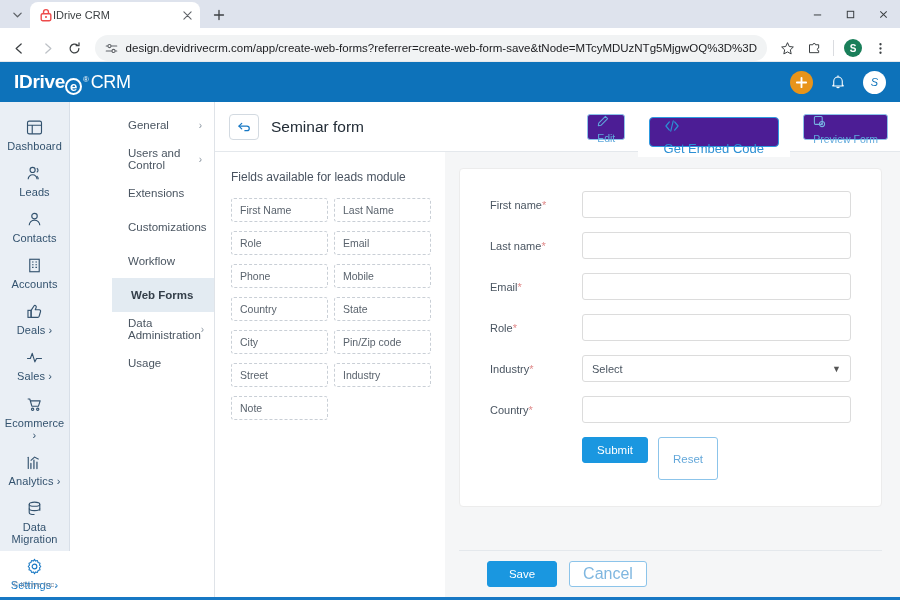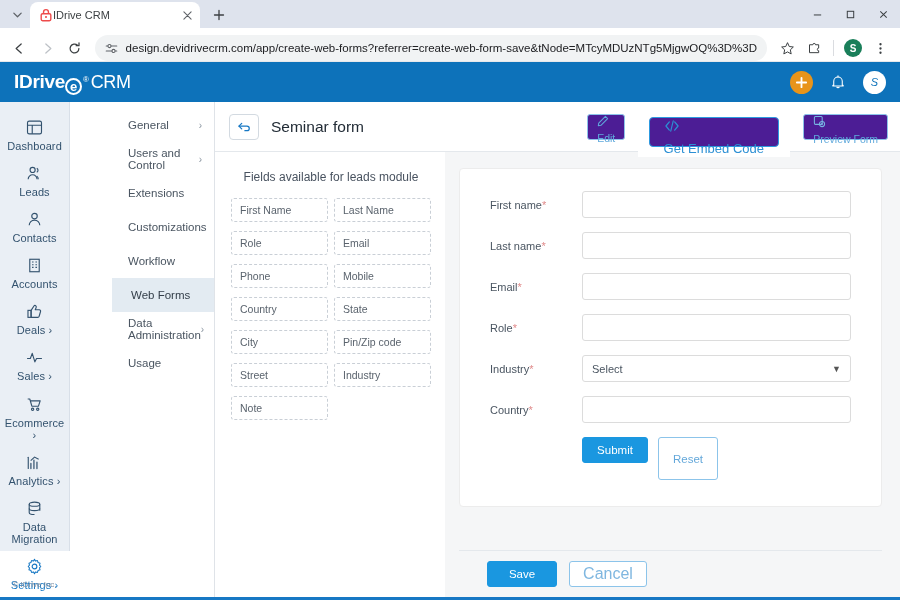--- a/index.html
+++ b/index.html
@@ -97,21 +97,21 @@
   
   .subnav {
     width: 145px; flex: 0 0 145px; background: #fff; border-right: 1px solid #dfe3e8;
     padding-top: 6px;
     padding-left: 42px;
   }
   .subnav-item {
     height: 34px; display: flex; align-items: center; justify-content: space-between;
     padding: 0 12px 0 16px; font-size: 11.5px; color: #4a5561;
   }
-  .subnav-item.active { background: #e3ebf2; color: #333e49; border-left: 3px solid transparent; }
+  .subnav-item.active { background: #e3ebf2; color: #333e49; border-left: 3px solid transparent; font-weight: bold; }
   .subnav-item .chev { color: #8b96a1; font-size: 10px; }
 
   
   .content { flex: 1 1 auto; display: flex; flex-direction: column; min-width: 0; background: #fff; }
 
   .page-head {
     height: 50px; flex: 0 0 50px; display: flex; align-items: center;
     padding: 0 12px 0 14px; border-bottom: 1px solid #e4e8ec; gap: 12px;
     position: relative;
   }
@@ -133,21 +133,21 @@
     z-index: 5; display: flex; align-items: center;
   }
   .obtn.embed {
     height: 30px; border: 1.5px solid #2c9ae0; border-radius: 4px;
     font-size: 13px; color: #2b8fd4; padding: 0 14px; gap: 7px;
   }
 
   .workspace { flex: 1 1 auto; display: flex; min-height: 0; }
 
   .fields-panel { width: 230px; flex: 0 0 230px; padding: 18px 14px 0 16px; background: #fff; }
-  .fields-title { font-size: 12px; color: #495360; margin-bottom: 14px; text-align: center; }
+  .fields-title { font-size: 12px; color: #495360; margin-bottom: 14px; }
   .chip-grid { display: grid; grid-template-columns: 1fr 1fr; gap: 9px 6px; }
   .chip {
     height: 24px; border: 1px dashed #c9cfd6; border-radius: 3px; background: #fff;
     display: flex; align-items: center; padding-left: 8px; font-size: 10.5px; color: #5a636d;
   }
 
   .preview-panel { flex: 1 1 auto; background: #f5f6f7; padding: 10px 18px 0 14px;
      display: flex; flex-direction: column; min-width: 0; }
   .form-card {
     background: #fff; border: 1px solid #ececec; border-radius: 4px;

